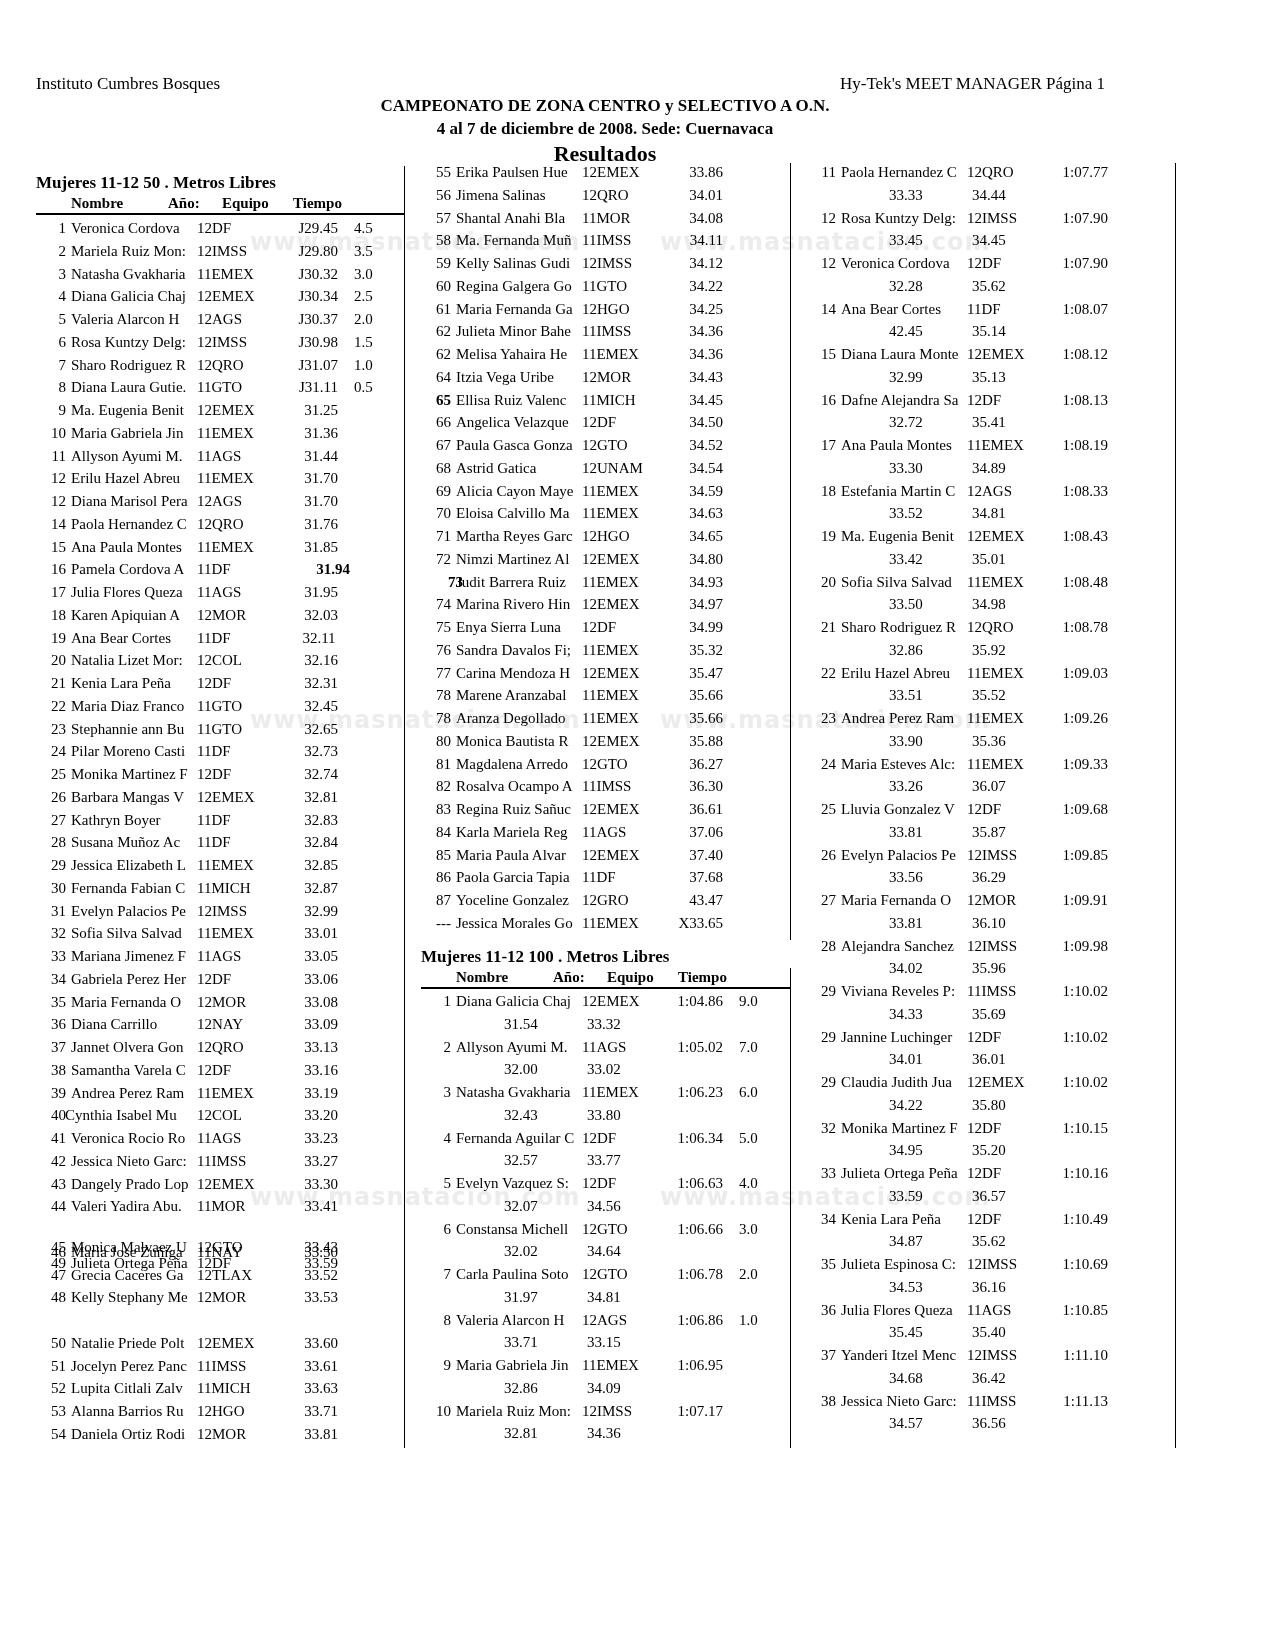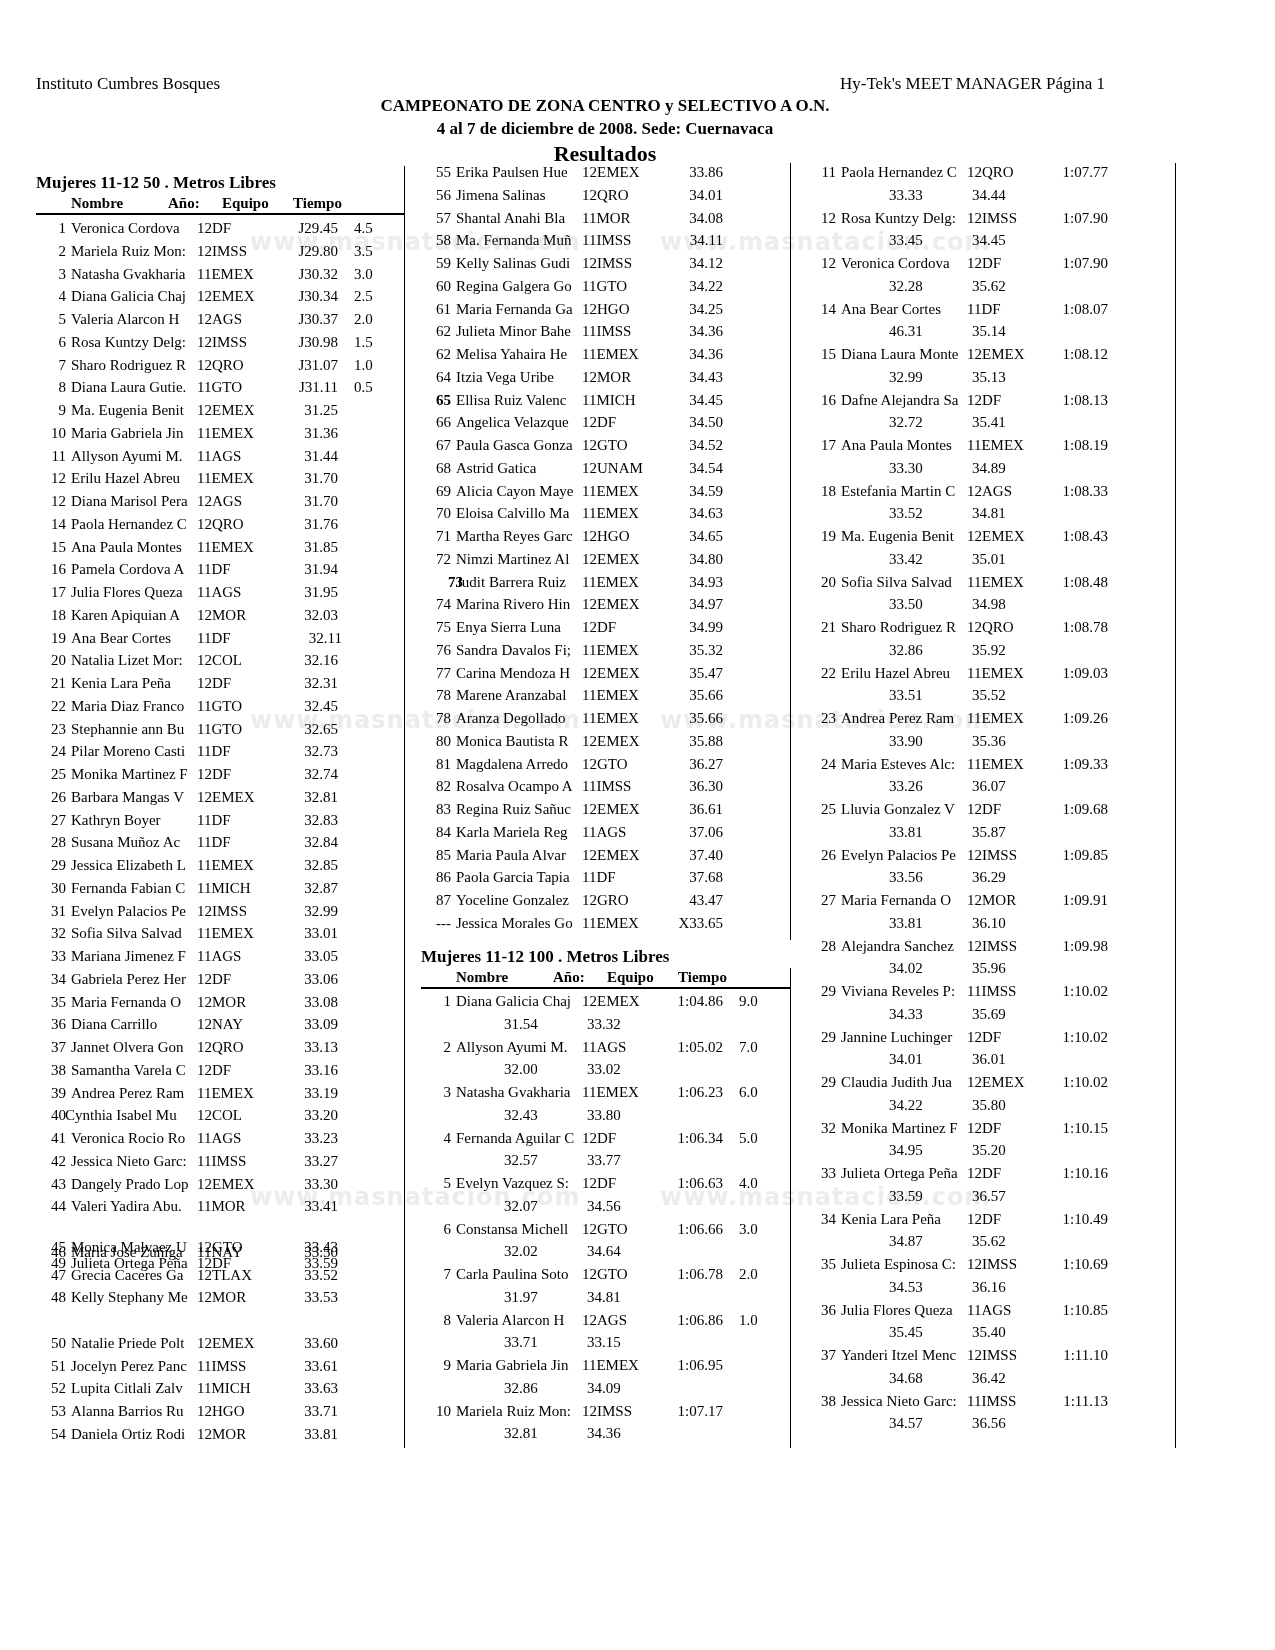--- a/index.html
+++ b/index.html
@@ -158,39 +158,39 @@
     <div class="row" style="left: 36px; top: 535.5px; width: 370px;">
       <span class="place" style="left: 0px;">15</span>
       <span class="name" style="left: 35px;">Ana Paula Montes</span>
       <span class="team" style="left: 161px;">11EMEX</span>
       <span class="time" style="left: 232px;">31.85</span>
     </div>
     <div class="row" style="left: 36px; top: 558.25px; width: 370px;">
       <span class="place" style="left: 0px;">16</span>
       <span class="name" style="left: 35px;">Pamela Cordova A</span>
       <span class="team" style="left: 161px;">11DF</span>
-      <span class="time" style="left: 232px;">31.94</span>
+      <span class="time" style="left: 244px; font-weight: bold;">31.94</span>
     </div>
     <div class="row" style="left: 36px; top: 581px; width: 370px;">
       <span class="place" style="left: 0px;">17</span>
       <span class="name" style="left: 35px;">Julia Flores Queza</span>
       <span class="team" style="left: 161px;">11AGS</span>
       <span class="time" style="left: 232px;">31.95</span>
     </div>
     <div class="row" style="left: 36px; top: 603.75px; width: 370px;">
       <span class="place" style="left: 0px;">18</span>
       <span class="name" style="left: 35px;">Karen Apiquian A</span>
       <span class="team" style="left: 161px;">12MOR</span>
       <span class="time" style="left: 232px;">32.03</span>
     </div>
     <div class="row" style="left: 36px; top: 626.5px; width: 370px;">
       <span class="place" style="left: 0px;">19</span>
       <span class="name" style="left: 35px;">Ana Bear Cortes</span>
       <span class="team" style="left: 161px;">11DF</span>
-      <span class="time" style="left: 236px;">32.11</span>
+      <span class="time" style="left: 248px; text-align: center;">32.11</span>
     </div>
     <div class="row" style="left: 36px; top: 649.25px; width: 370px;">
       <span class="place" style="left: 0px;">20</span>
       <span class="name" style="left: 35px;">Natalia  Lizet Mor:</span>
       <span class="team" style="left: 161px;">12COL</span>
       <span class="time" style="left: 232px;">32.16</span>
     </div>
     <div class="row" style="left: 36px; top: 672px; width: 370px;">
       <span class="place" style="left: 0px;">21</span>
       <span class="name" style="left: 35px;">Kenia Lara Peña</span>
@@ -737,21 +737,21 @@
       <span class="split" style="left: 83px;">32.28</span>
       <span class="split" style="left: 166px;">35.62</span>
     </div>
     <div class="row" style="left: 806px; top: 297.5px; width: 370px;">
       <span class="place" style="left: 0px;">14</span>
       <span class="name" style="left: 35px;">Ana Bear Cortes</span>
       <span class="team" style="left: 161px;">11DF</span>
       <span class="time" style="left: 232px;">1:08.07</span>
     </div>
     <div class="row" style="left: 806px; top: 320.25px; width: 370px;">
-      <span class="split" style="left: 83px;">46.31</span>
+      <span class="split" style="left: 83px;">42.45</span>
       <span class="split" style="left: 166px;">35.14</span>
     </div>
     <div class="row" style="left: 806px; top: 343px; width: 370px;">
       <span class="place" style="left: 0px;">15</span>
       <span class="name" style="left: 35px;">Diana Laura Monte</span>
       <span class="team" style="left: 161px;">12EMEX</span>
       <span class="time" style="left: 232px;">1:08.12</span>
     </div>
     <div class="row" style="left: 806px; top: 365.75px; width: 370px;">
       <span class="split" style="left: 83px;">32.99</span>

